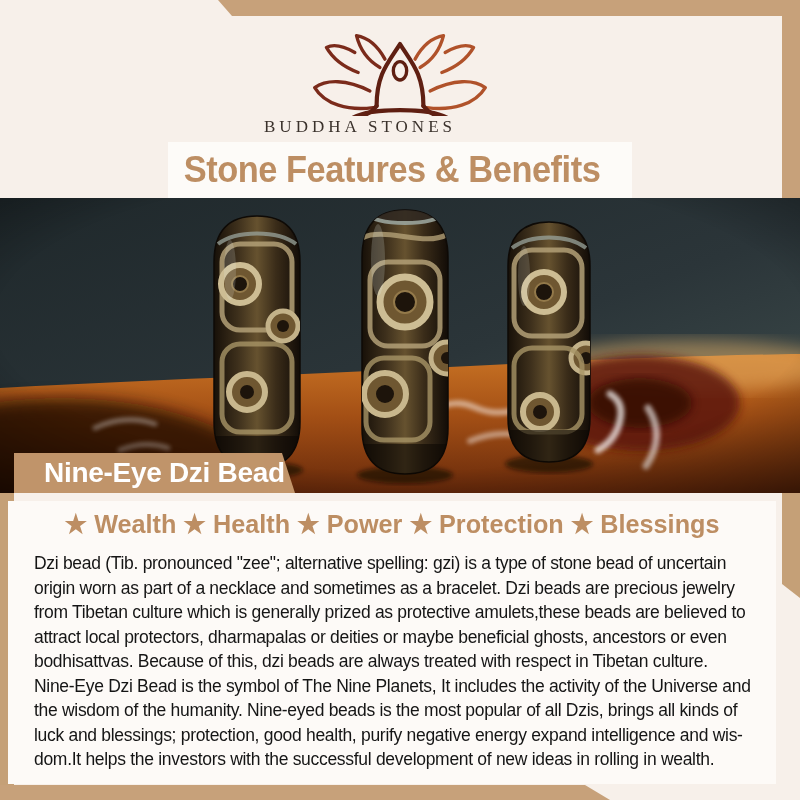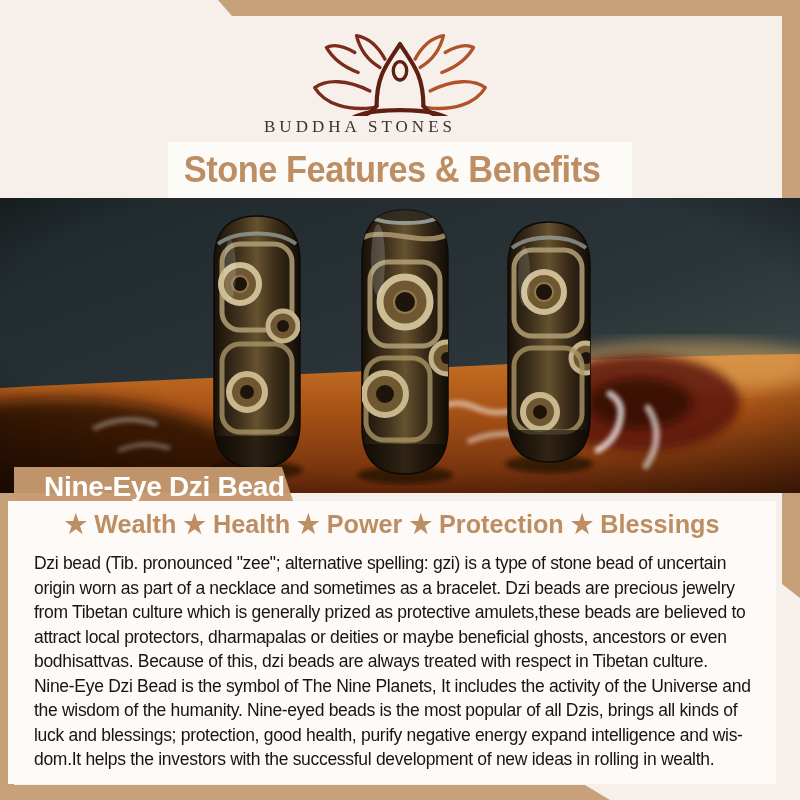--- a/index.html
+++ b/index.html
@@ -30,21 +30,21 @@
   #banner-title{font-size:37px;font-weight:bold;color:#bd8e63;white-space:nowrap;
     letter-spacing:-0.5px;transform:scaleX(0.93);transform-origin:center;}
 
   
   #photo{left:0;top:198px;width:800px;height:295px;}
 
   
   #label-band{left:14px;top:453px;width:281px;height:40px;
     background:rgba(197,153,109,0.97);
     clip-path:polygon(0 0,calc(100% - 13px) 0,100% 100%,0 100%);
-    display:flex;align-items:center;margin-top:14px;}
+    display:flex;align-items:center;}
   #label-text{color:#ffffff;font-weight:bold;font-size:28px;letter-spacing:-0.3px;
     padding-left:30px;white-space:nowrap;}
 
   
   #content-panel{left:8px;top:501px;width:768px;height:283px;background:#fdfaf7;}
   #benefits-line{position:absolute;left:0;top:8px;width:768px;text-align:center;
     font-size:26px;font-weight:bold;color:#bd8e63;white-space:nowrap;
     transform:scaleX(0.97);transform-origin:center;}
   #description-text{position:absolute;left:26px;top:50px;width:736px;
     font-size:17.5px;line-height:24.5px;letter-spacing:-0.3px;color:#151515;

